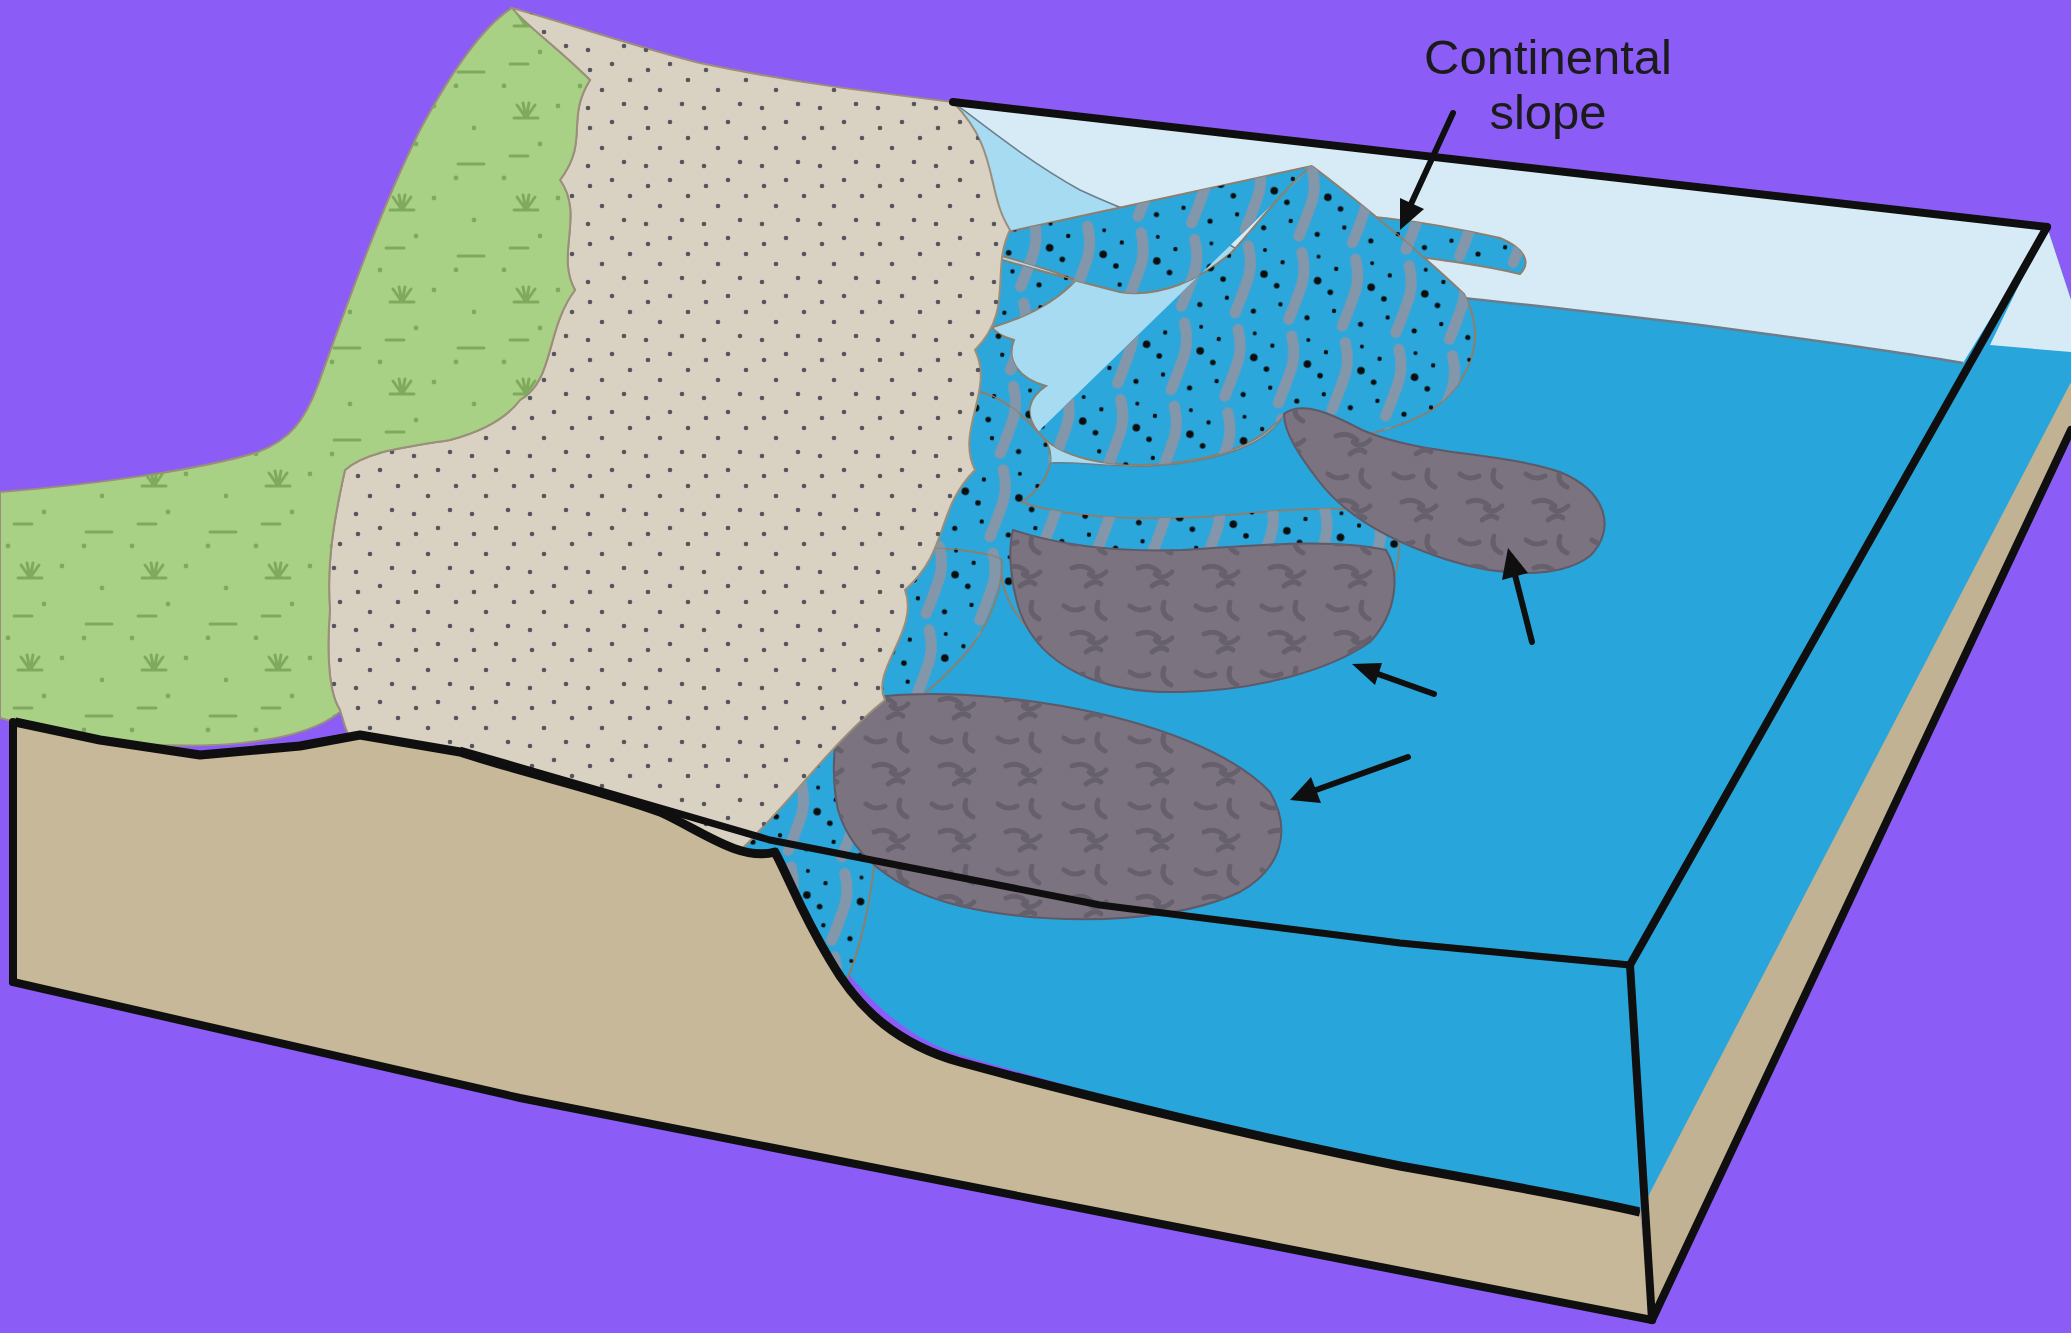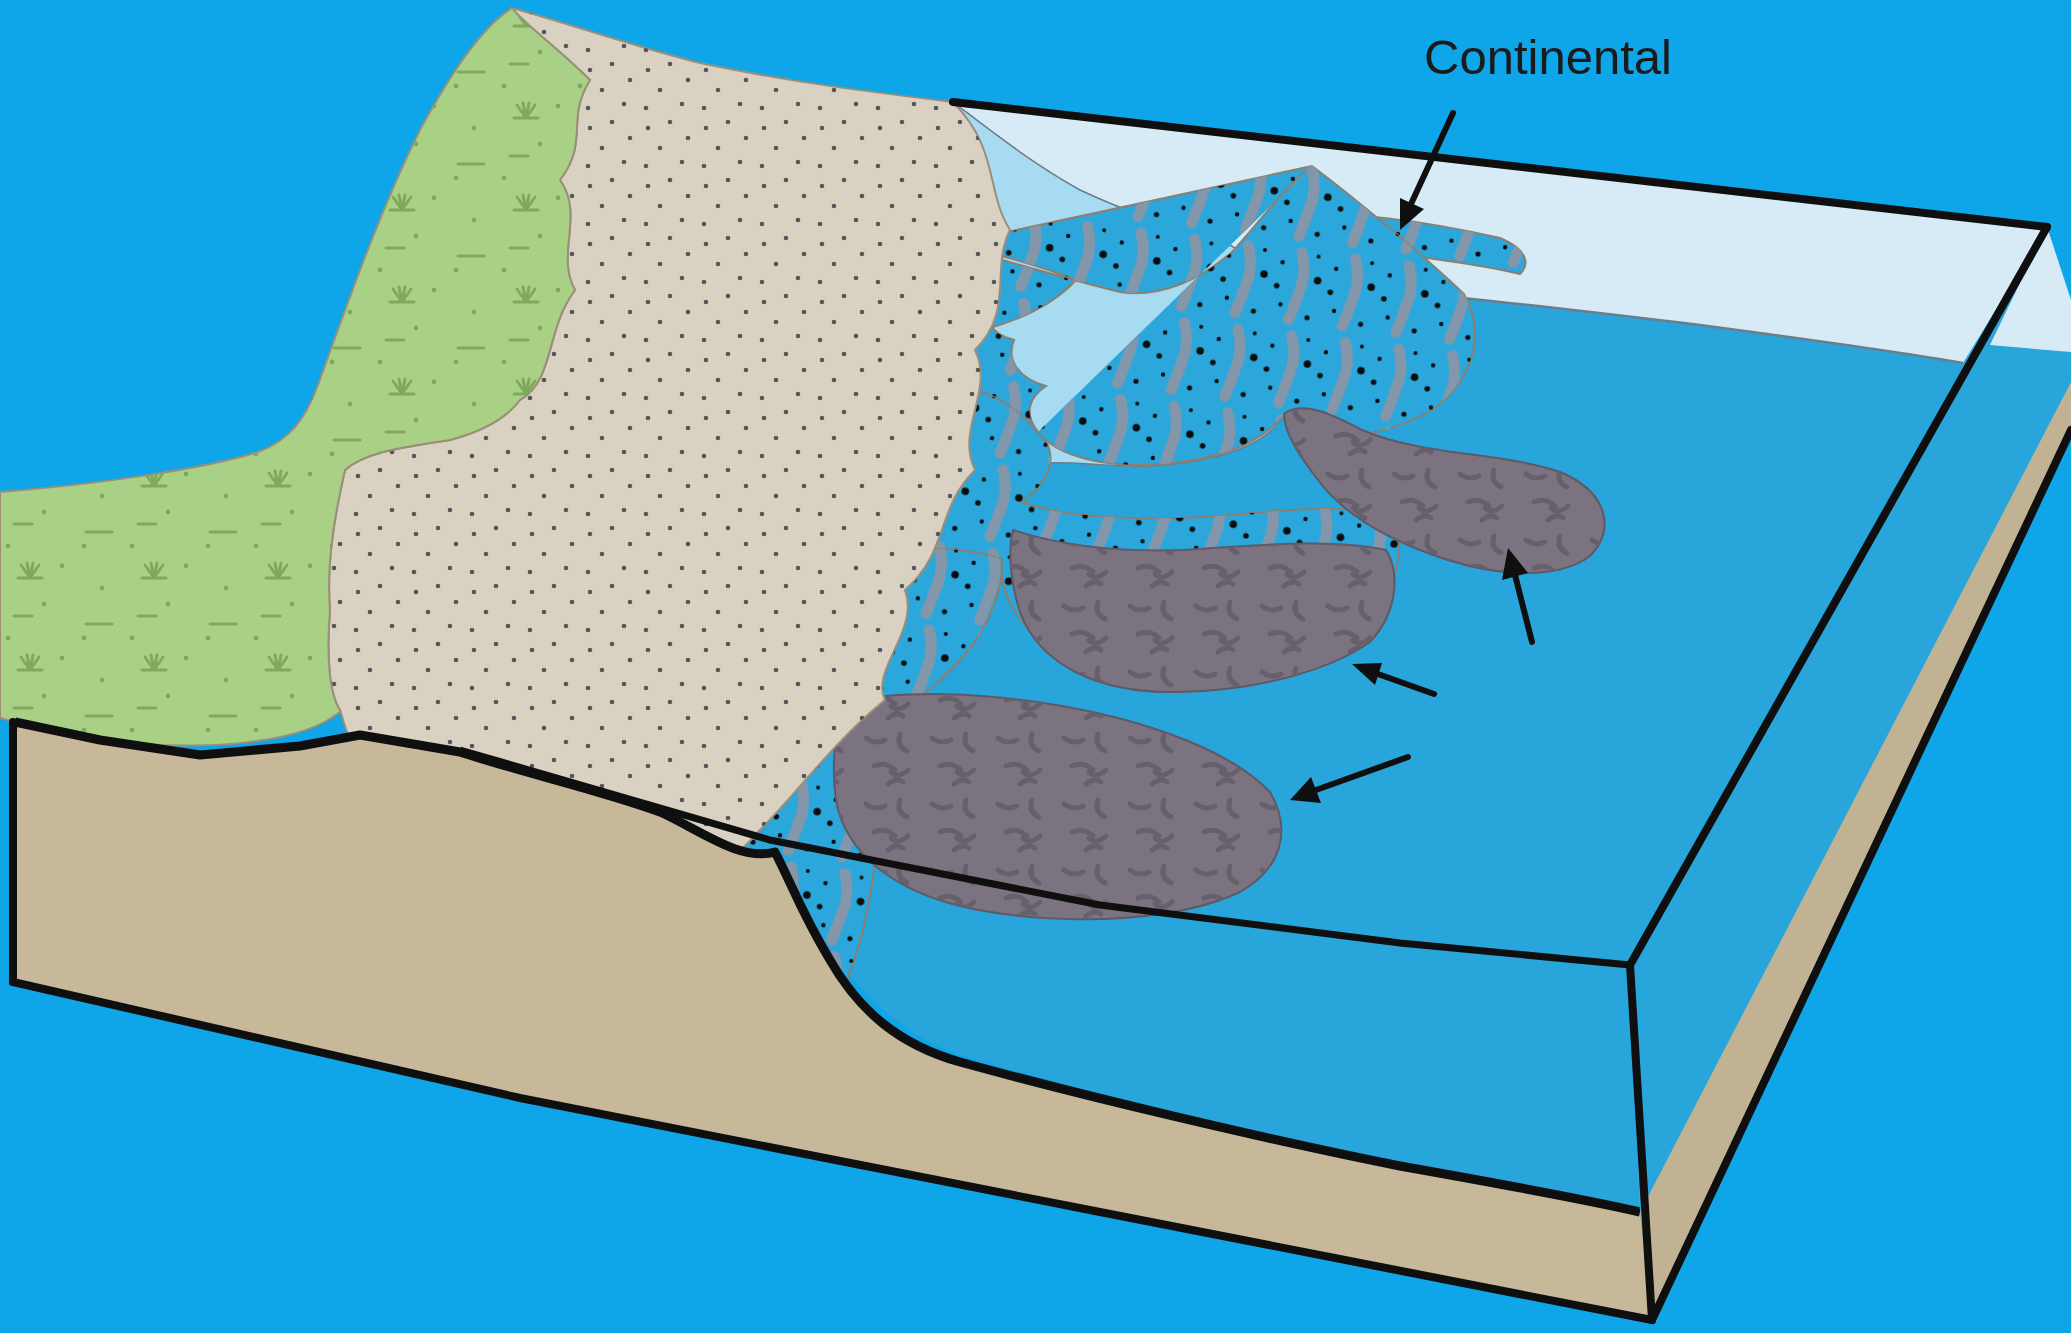--- a/index.html
+++ b/index.html
@@ -1,20 +1,20 @@
 <!DOCTYPE html>
 <html style="--bg: #ffffff; --land-green: #a9d186; --land-accent: #7fa95c; --sand: #d9d1c1; --sand-dot: #55555f; --outline-brown: #9b8e7a; --shelf-blue: #a6dbf2; --pale-blue: #d7ebf7; --deep-blue: #28a5da; --fan-blue: #2ba7dc; --fan-stripe: #8496a9; --fan-dot: #0d0d0d; --blob-gray: #7b7380; --blob-texture: #665f6c; --blob-outline: #5f5866; --front-tan: #c8b89a; --side-tan: #c2b294; --edge-black: #0f0f0f; --water-line: #6b7d8a;"><head>
 <meta charset="utf-8">
 <style>
   html,body{margin:0;padding:0;background:#ffffff;}
   .stage{
     position:relative;
     width:2071px;height:1333px;
     overflow:hidden;
-    background:#0ea5e9;
+    background:#8b5cf6;
     font-family:"Liberation Sans", sans-serif;
   }
   .stage svg{position:absolute;left:0;top:0;}
   .fig-label{
     position:absolute;
     text-align:center;
     color:#1b1b1b;
     font-size:49px;
     line-height:1.13;
     font-weight:500;
@@ -379,16 +379,17 @@
     </g>
     <g>
       <line x1="1408" y1="757" x2="1316" y2="790"></line>
       <polygon points="1290,800 1311,777 1321,803" stroke="none"></polygon>
     </g>
   </g>
 </svg>
 
 <div class="fig-label" id="label-continental">
   <span class="lbl-line">Continental</span>
+  <span class="lbl-line">slope</span>
 </div>
 
 
 </div>
 
 </body></html>

